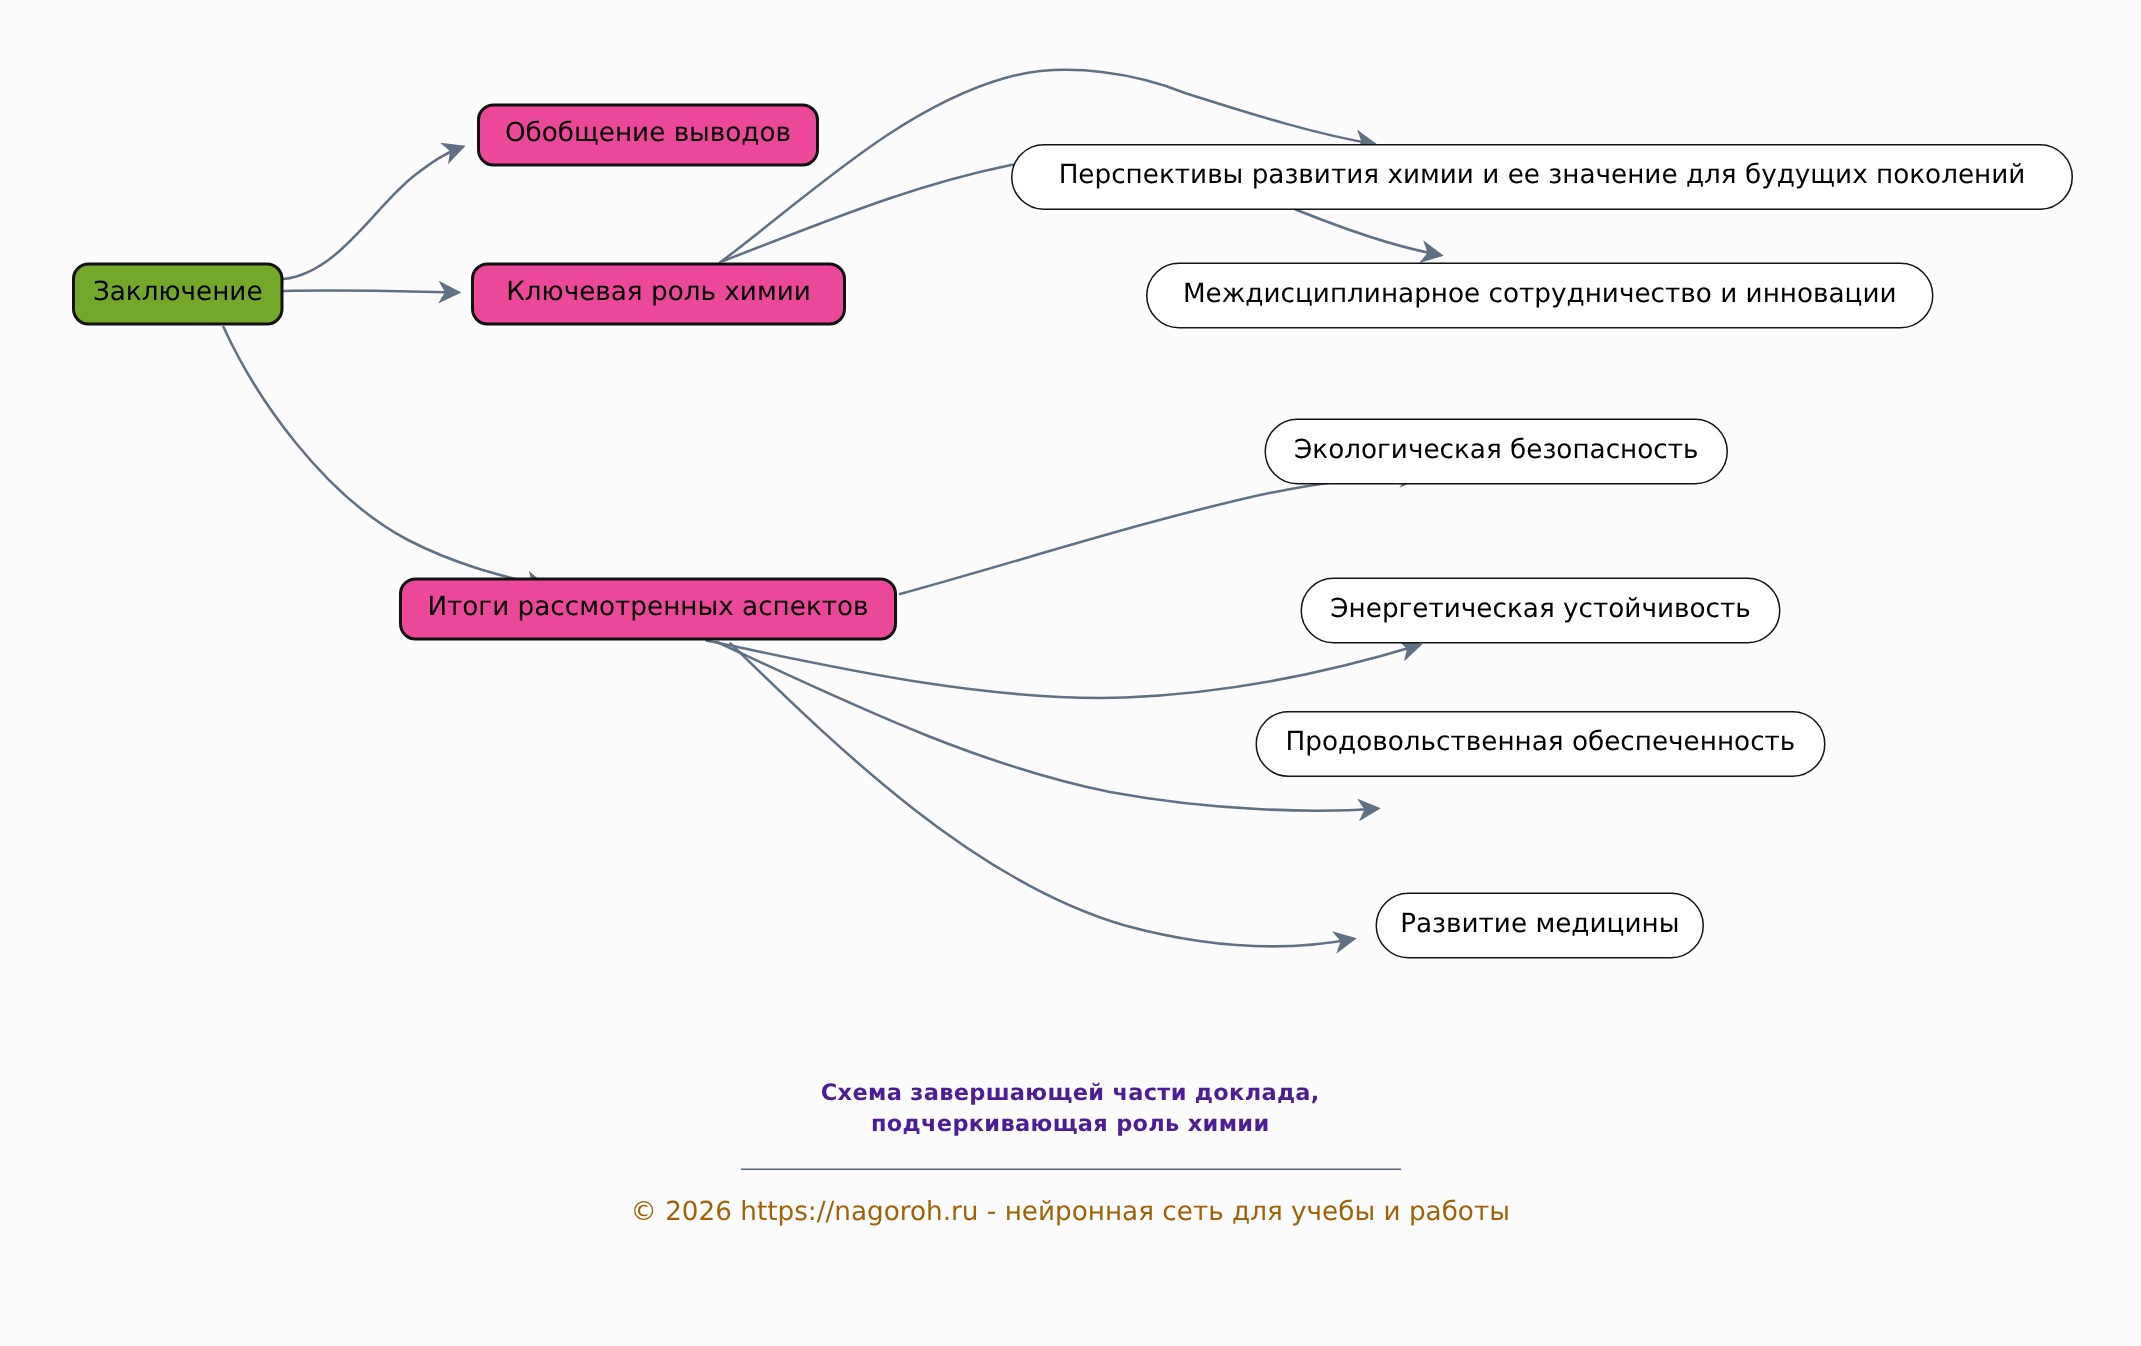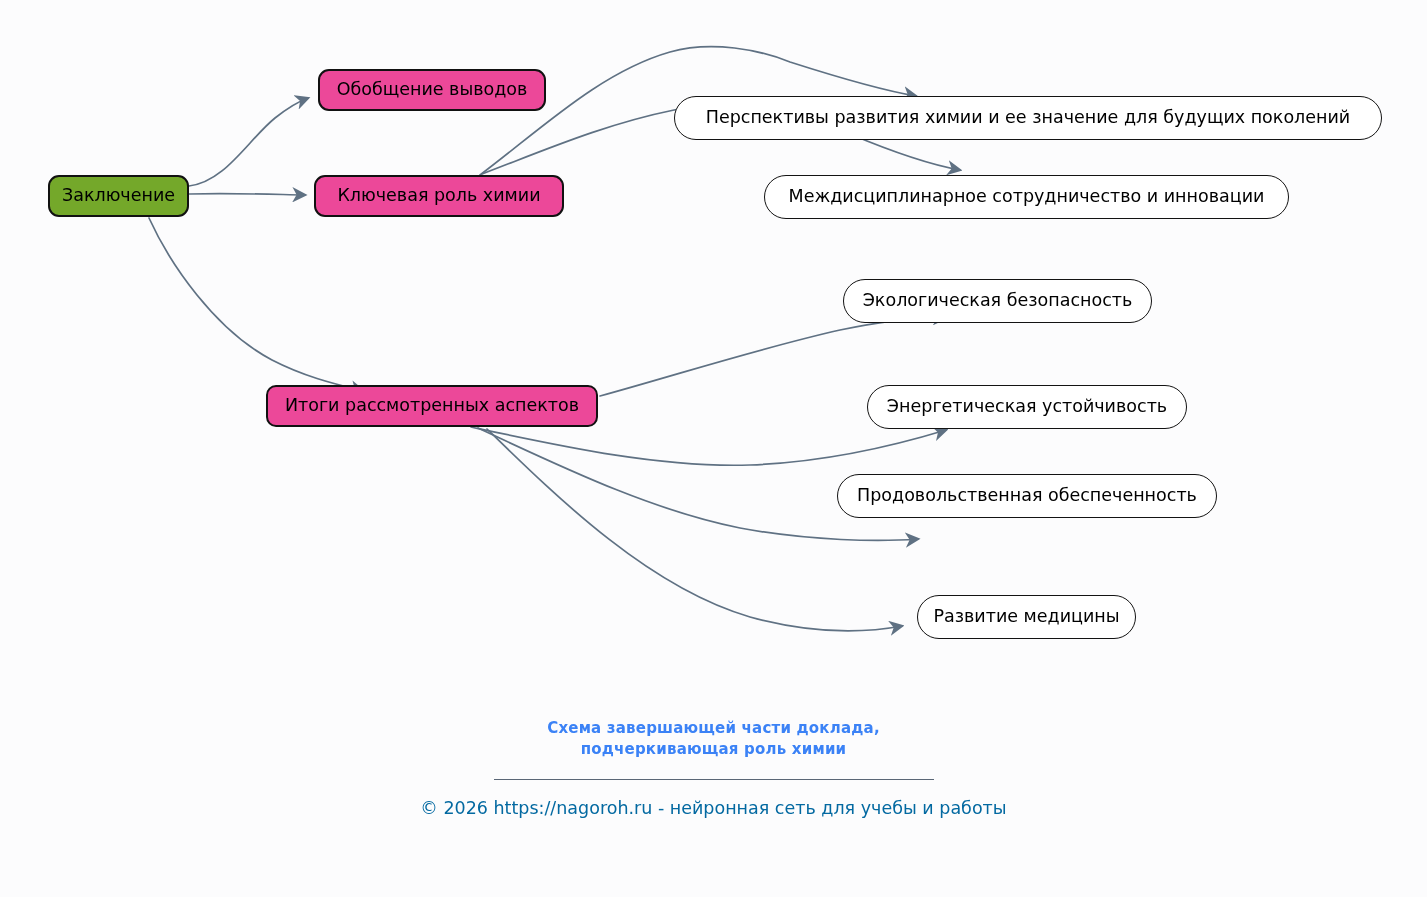--- a/index.html
+++ b/index.html
@@ -65,35 +65,35 @@
   }
 
   #footer {
     position: absolute;
     left: 0;
     top: 718px;
     width: 1427px;
     text-align: center;
   }
   #caption {
-    color: #3b82f6;
+    color: #4c1d95;
     font-weight: bold;
     font-size: 15px;
     line-height: 1.42;
     letter-spacing: 0.2px;
   }
   #divider {
     width: 440px;
     height: 0;
     margin: 18px auto 0 auto;
     border-top: 1.6px solid #5a6676;
   }
   #copyright {
     margin-top: 17px;
-    color: #0369a1;
+    color: #a16207;
     font-size: 17.5px;
     line-height: 1.3;
   }
 </style>
 </head>
 <body>
 
 <div id="canvas">
 
   <svg id="edges" viewBox="0 0 1427 897" xmlns="http://www.w3.org/2000/svg">
@@ -118,21 +118,21 @@
   <div id="nodes">
       <div class="node root" style="left: 48px; top: 175px; width: 141px; height: 42px;">
         <span class="node-label">Заключение</span>
       </div>
       <div class="node branch" style="left: 318px; top: 69px; width: 228px; height: 42px;">
         <span class="node-label">Обобщение выводов</span>
       </div>
       <div class="node branch" style="left: 314px; top: 175px; width: 250px; height: 42px;">
         <span class="node-label">Ключевая роль химии</span>
       </div>
-      <div class="node branch" style="left: 266px; top: 385px; width: 332px; height: 42px; border-radius: 10px;">
+      <div class="node branch" style="left: 266px; top: 385px; width: 332px; height: 42px;">
         <span class="node-label">Итоги рассмотренных аспектов</span>
       </div>
       <div class="node leaf" style="left: 674px; top: 69px; width: 708px; height: 44px; margin-top: 27px;">
         <span class="node-label">Перспективы развития химии и ее значение для будущих поколений</span>
       </div>
       <div class="node leaf" style="left: 764px; top: 175px; width: 525px; height: 44px;">
         <span class="node-label">Междисциплинарное сотрудничество и инновации</span>
       </div>
       <div class="node leaf" style="left: 843px; top: 279px; width: 309px; height: 44px;">
         <span class="node-label">Экологическая безопасность</span>

